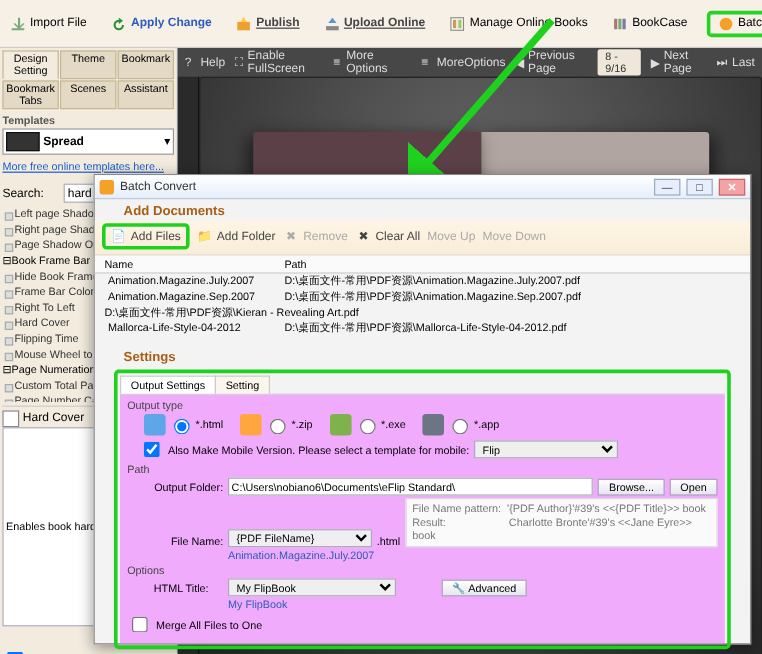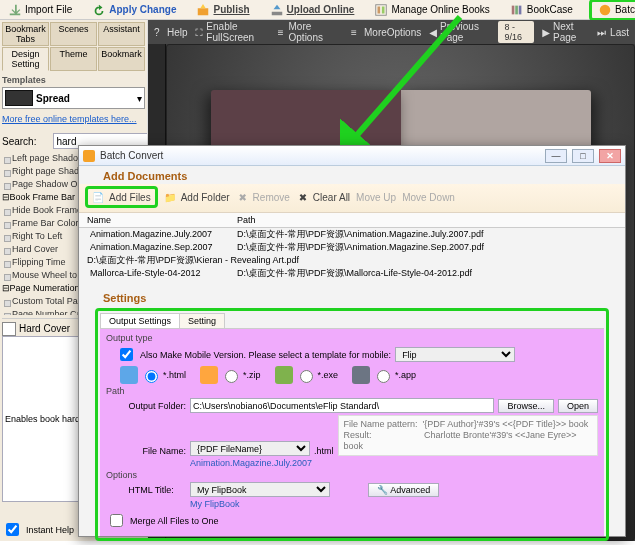--- a/index.html
+++ b/index.html
@@ -1,18 +1,18 @@
 <!DOCTYPE html>
 <html><head>
 <meta charset="utf-8">
 <style>
   * { box-sizing: border-box; }
   body { margin: 0; font-family: Tahoma, Arial, sans-serif; font-size: 10px; background: #fff; width: 635px; height: 545px; overflow: hidden; position: relative; }
   
-  .topbar { display: flex; align-items: center; height: 20px; background: #f6f0e6; padding: 2px 4px; gap: 6px; border-bottom: 1px solid #ccc; }
+  .topbar { display: flex; align-items: center; height: 40px; background: #f6f0e6; padding: 2px 4px; gap: 6px; border-bottom: 1px solid #ccc; }
   .tb-btn { display: flex; align-items: center; gap: 3px; padding: 1px 4px; cursor: pointer; white-space: nowrap; }
   .ico { width: 14px; height: 14px; display: inline-flex; align-items: center; justify-content: center; }
   .ico svg { width: 14px; height: 14px; }
   .bold-blue { color: #2a5dbd; font-weight: bold; }
   .bold-grey { color: #444; font-weight: bold; text-decoration: underline; }
   .sep { width: 1px; height: 18px; background: #ddd; }
   .batch-hi { border: 3px solid #24d324; border-radius: 4px; padding: 1px 6px; }
   
   .main-wrap { display: flex; height: 521px; }
   .left-col { width: 148px; background: #f2ebde; border-right: 1px solid #ddd; padding: 2px; display: flex; flex-direction: column; overflow: hidden; }
@@ -157,28 +157,28 @@
         </svg>
       </span>
       <span>Batch Convert</span>
     </div>
 </div>
 
 <div class="main-wrap">
 
   <div class="left-col">
     <div class="tab-row">
+      <div class="tabx active">Design Setting</div>
+      <div class="tabx">Theme</div>
+      <div class="tabx">Bookmark</div>
+    </div>
+    <div class="tab-row">
       <div class="tabx">Bookmark Tabs</div>
       <div class="tabx">Scenes</div>
       <div class="tabx">Assistant</div>
-    </div>
-    <div class="tab-row">
-      <div class="tabx active">Design Setting</div>
-      <div class="tabx">Theme</div>
-      <div class="tabx">Bookmark</div>
     </div>
     <div class="sect-hdr">Templates</div>
     <div class="spread-box">
       <div class="spread-ico"></div>
       <b>Spread</b>
         <span style="margin-left:auto">▾</span>
     </div>
     <a class="link-more">More free online templates here...</a>
     <div class="search-row">
       <span>Search:</span>
@@ -326,25 +326,20 @@
     </div>
 
   <div class="dlg-section">Settings</div>
   <div class="settings-box">
     <div class="set-tabs">
       <div class="set-tab active">Output Settings</div>
       <div class="set-tab">Setting</div>
     </div>
     <div class="set-body">
       <div class="lbl">Output type</div>
-      <div class="row" style="padding-left:10px">
-        <input type="checkbox" checked="" style="">
-        <span>Also Make Mobile Version. Please select a template for mobile:</span>
-        <select class="inp" style="width:120px"><option>Flip</option></select>
-      </div>
       <div class="row" style="gap:14px;padding-left:14px">
         <div class="fmt">
             <div class="fmt-ico"></div>
             <input type="radio" checked="" style="">
             <span>*.html</span>
           </div>
         <div class="fmt">
             <div class="fmt-ico z"></div>
             <input type="radio" style="">
             <span>*.zip</span>
@@ -353,20 +348,25 @@
             <div class="fmt-ico e"></div>
             <input type="radio" style="">
             <span>*.exe</span>
           </div>
         <div class="fmt">
             <div class="fmt-ico a"></div>
             <input type="radio" style="">
             <span>*.app</span>
           </div>
       </div>
+      <div class="row" style="padding-left:10px">
+        <input type="checkbox" checked="" style="">
+        <span>Also Make Mobile Version. Please select a template for mobile:</span>
+        <select class="inp" style="width:120px"><option>Flip</option></select>
+      </div>
       <div class="lbl">Path</div>
       <div class="row" style="padding-left:10px">
         <span style="width:70px;text-align:right">Output Folder:</span>
         <input class="inp" style="flex: 1 1 0%;" value="C:\Users\nobiano6\Documents\eFlip Standard\">
         <button class="btn-sm">Browse...</button>
         <button class="btn-sm">Open</button>
       </div>
       <div class="row" style="padding-left:10px;align-items:flex-end">
         <span style="width:70px;text-align:right">File Name:</span>
         <select class="inp" style="width:120px"><option>{PDF FileName}</option></select>

